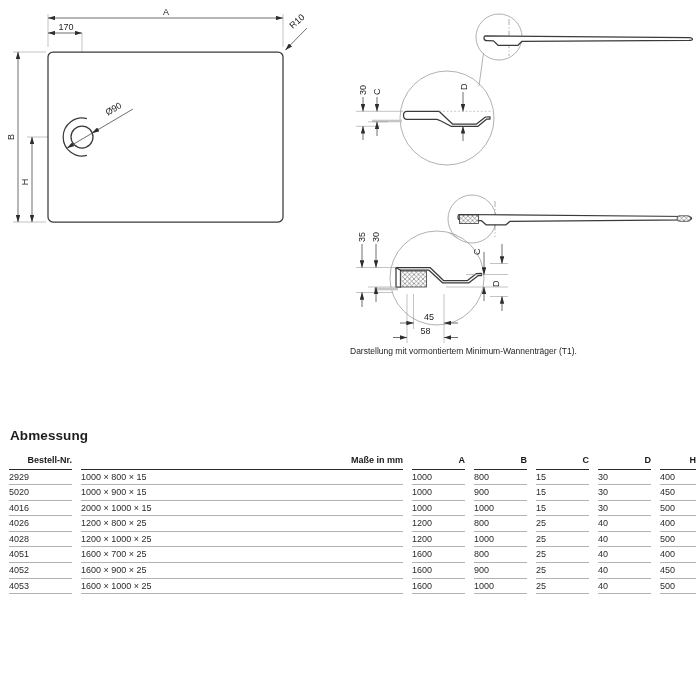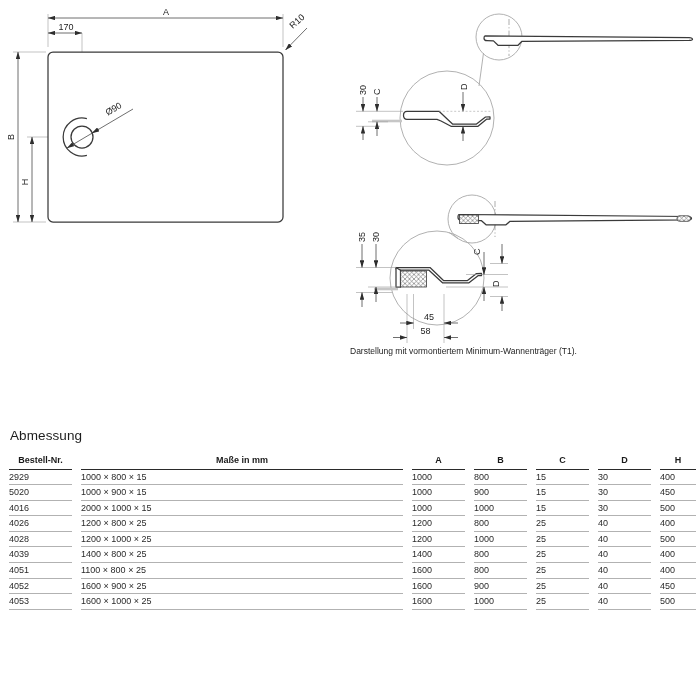--- a/index.html
+++ b/index.html
@@ -17,29 +17,29 @@
   .lnn{stroke:var(--line);stroke-width:1.25;fill:none;stroke-linejoin:round;}
   .dim{stroke:var(--dim);stroke-width:0.8;fill:none;}
   .ext{stroke:var(--light);stroke-width:0.6;fill:none;}
   .cl{stroke:#8a8a8a;stroke-width:0.7;fill:none;stroke-dasharray:6 2.2 1.2 2.2;}
   .det{stroke:var(--detail);stroke-width:0.9;fill:none;}
   .bar{stroke:var(--graybar);stroke-width:2.6;fill:none;}
   .dash{stroke:#9a9a9a;stroke-width:0.55;fill:none;stroke-dasharray:2 1.8;}
   .hatchbox{stroke:var(--line);stroke-width:0.8;}
 
   .section-title{
-    position:absolute;left:10px;top:428px;font-size:13.5px;font-weight:400;
+    position:absolute;left:10px;top:428px;font-size:13.5px;font-weight:700;
     letter-spacing:.1px;color:var(--text);
   }
   table.dims{
     position:absolute;left:0;top:452px;width:696px;table-layout:fixed;
     border-collapse:separate;border-spacing:9px 0;font-size:9px;color:#2a2a2a;
   }
   table.dims th{
-    text-align:center;font-weight:bold;color:#1a1a1a;
+    text-align:right;font-weight:bold;color:#1a1a1a;
     padding:3px 0 3.5px 0;border-bottom:1.6px solid var(--headerrule);
   }
   table.dims td{
     padding:2px 0 2.6px 0;border-bottom:1px solid var(--tablerule);
     white-space:nowrap;overflow:hidden;
   }
 </style>
 </head>
 <body>
 
@@ -267,31 +267,22 @@
       <tr>
       <td>4028</td>
       <td>1200 × 1000 × 25</td>
       <td>1200</td>
       <td>1000</td>
       <td>25</td>
       <td>40</td>
       <td>500</td>
     </tr>
       <tr>
-      <td>4039</td>
-      <td>1400 × 800 × 25</td>
-      <td>1400</td>
-      <td>800</td>
-      <td>25</td>
-      <td>40</td>
-      <td>400</td>
-    </tr>
-      <tr>
       <td>4051</td>
-      <td>1100 × 800 × 25</td>
+      <td>1600 × 700 × 25</td>
       <td>1600</td>
       <td>800</td>
       <td>25</td>
       <td>40</td>
       <td>400</td>
     </tr>
       <tr>
       <td>4052</td>
       <td>1600 × 900 × 25</td>
       <td>1600</td>

